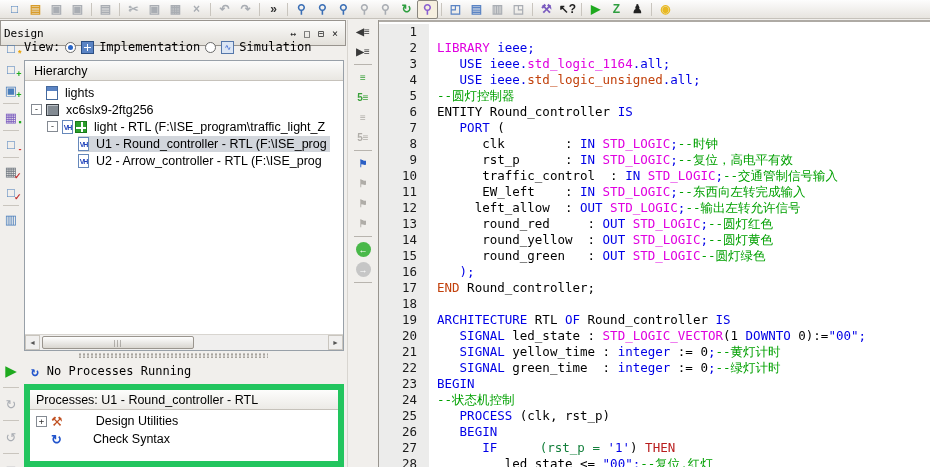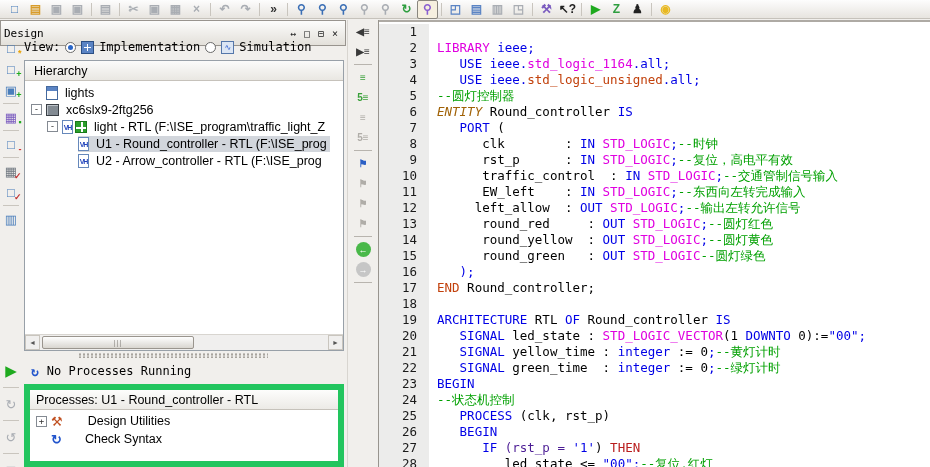--- a/index.html
+++ b/index.html
@@ -90,21 +90,21 @@
 
   
   #proc-status{position:absolute;left:24px;top:360px;width:320px;height:22px;display:flex;align-items:center;
     gap:8px;font-family:"DejaVu Sans Mono",monospace;font-size:12px;padding-left:7px;box-sizing:border-box}
   #proc-box{position:absolute;left:24px;top:384px;width:320px;height:83px;box-sizing:border-box;
     border:6px solid #22c55e;background:#fff;overflow:hidden}
   #proc-header{height:19px;background:linear-gradient(#fdfdfc,#eceae6);border-bottom:1px solid #c6c2bb;
     display:flex;align-items:center;padding-left:6px;font-size:12.5px}
   #proc-tree{padding-top:2px}
   #proc-tree .trow{height:18px;padding-left:10px}
-  #proc-tree .tlabel{margin-left:20px}
+  #proc-tree .tlabel{margin-left:28px}
 
   
   #mid-toolbar{position:absolute;left:347px;top:20px;width:32px;bottom:0;box-sizing:border-box;
     border-left:1px solid #d8d5d0;border-right:1px solid #98948e;background:#f1efec;
     display:flex;flex-direction:column;align-items:center;padding-top:4px;gap:5px}
   .mbi{width:22px;height:15px;display:flex;align-items:center;justify-content:center;
     font-size:10px;line-height:1;flex:none;font-weight:bold}
   .mbsep{width:18px;height:1px;background:#b8b4ae;flex:none}
   .mcirc{width:15px;height:15px;border-radius:50%;display:flex;align-items:center;justify-content:center;
     font-size:9px;font-weight:bold;flex:none}
@@ -301,36 +301,36 @@
     <span class="mcirc" style="background: rgb(198, 198, 198); color: rgb(255, 255, 255);">→</span>
     <span class="mbsep"></span>
   </div>
 
 <div id="editor">
     <div class="cline"><span class="ln">1</span><span class="cd"></span></div>
     <div class="cline"><span class="ln">2</span><span class="cd"><span style="color: rgb(224, 0, 224);">LIBRARY</span><span style="color: rgb(0, 0, 230);"> ieee;</span></span></div>
     <div class="cline"><span class="ln">3</span><span class="cd"><span style="color: rgb(0, 0, 230);">   USE ieee.</span><span style="color: rgb(224, 0, 224);">std_logic_1164</span><span style="color: rgb(0, 0, 230);">.all;</span></span></div>
     <div class="cline"><span class="ln">4</span><span class="cd"><span style="color: rgb(0, 0, 230);">   USE ieee.</span><span style="color: #c2410c;">std_logic_unsigned</span><span style="color: rgb(0, 0, 230);">.all;</span></span></div>
     <div class="cline"><span class="ln">5</span><span class="cd"><span style="color: rgb(0, 160, 0);">--圆灯控制器</span></span></div>
-    <div class="cline"><span class="ln">6</span><span class="cd"><span style="color: #a16207; font-style: italic;">ENTITY </span><span style="color: rgb(0, 0, 0);">Round_controller </span><span style="color: rgb(0, 0, 230);">IS</span></span></div>
+    <div class="cline"><span class="ln">6</span><span class="cd"><span style="color: #000000;">ENTITY </span><span style="color: rgb(0, 0, 0);">Round_controller </span><span style="color: rgb(0, 0, 230);">IS</span></span></div>
     <div class="cline"><span class="ln">7</span><span class="cd"><span style="color: rgb(0, 0, 230);">   PORT </span><span style="color: rgb(0, 0, 0);">(</span></span></div>
     <div class="cline"><span class="ln">8</span><span class="cd"><span style="color: rgb(0, 0, 0);">      clk        : </span><span style="color: rgb(0, 0, 230);">IN </span><span style="color: rgb(224, 0, 224);">STD_LOGIC</span><span style="color: rgb(0, 0, 230);">;</span><span style="color: rgb(0, 160, 0);">--时钟</span></span></div>
     <div class="cline"><span class="ln">9</span><span class="cd"><span style="color: rgb(0, 0, 0);">      rst_p      : </span><span style="color: rgb(0, 0, 230);">IN </span><span style="color: rgb(224, 0, 224);">STD_LOGIC</span><span style="color: rgb(0, 0, 230);">;</span><span style="color: rgb(0, 160, 0);">--复位，高电平有效</span></span></div>
     <div class="cline"><span class="ln">10</span><span class="cd"><span style="color: rgb(0, 0, 0);">      traffic_control  : </span><span style="color: rgb(0, 0, 230);">IN </span><span style="color: rgb(224, 0, 224);">STD_LOGIC</span><span style="color: rgb(0, 0, 230);">;</span><span style="color: rgb(0, 160, 0);">--交通管制信号输入</span></span></div>
     <div class="cline"><span class="ln">11</span><span class="cd"><span style="color: rgb(0, 0, 0);">      EW_left    : </span><span style="color: rgb(0, 0, 230);">IN </span><span style="color: rgb(224, 0, 224);">STD_LOGIC</span><span style="color: rgb(0, 0, 230);">;</span><span style="color: rgb(0, 160, 0);">--东西向左转完成输入</span></span></div>
     <div class="cline"><span class="ln">12</span><span class="cd"><span style="color: rgb(0, 0, 0);">     left_allow  : </span><span style="color: rgb(0, 0, 230);">OUT </span><span style="color: rgb(224, 0, 224);">STD_LOGIC</span><span style="color: rgb(0, 0, 230);">;</span><span style="color: rgb(0, 160, 0);">--输出左转允许信号</span></span></div>
     <div class="cline"><span class="ln">13</span><span class="cd"><span style="color: rgb(0, 0, 0);">      round_red     : </span><span style="color: rgb(0, 0, 230);">OUT </span><span style="color: rgb(224, 0, 224);">STD_LOGIC</span><span style="color: rgb(0, 0, 230);">;</span><span style="color: rgb(0, 160, 0);">--圆灯红色</span></span></div>
     <div class="cline"><span class="ln">14</span><span class="cd"><span style="color: rgb(0, 0, 0);">      round_yellow  : </span><span style="color: rgb(0, 0, 230);">OUT </span><span style="color: rgb(224, 0, 224);">STD_LOGIC</span><span style="color: rgb(0, 0, 230);">;</span><span style="color: rgb(0, 160, 0);">--圆灯黄色</span></span></div>
     <div class="cline"><span class="ln">15</span><span class="cd"><span style="color: rgb(0, 0, 0);">      round_green   : </span><span style="color: rgb(0, 0, 230);">OUT </span><span style="color: rgb(224, 0, 224);">STD_LOGIC</span><span style="color: rgb(0, 160, 0);">--圆灯绿色</span></span></div>
     <div class="cline"><span class="ln">16</span><span class="cd"><span style="color: rgb(0, 0, 230);">   );</span></span></div>
     <div class="cline"><span class="ln">17</span><span class="cd"><span style="color: #c2410c;">END </span><span style="color: rgb(0, 0, 0);">Round_controller;</span></span></div>
     <div class="cline"><span class="ln">18</span><span class="cd"></span></div>
     <div class="cline"><span class="ln">19</span><span class="cd"><span style="color: rgb(0, 0, 230);">ARCHITECTURE </span><span style="color: rgb(0, 0, 0);">RTL </span><span style="color: rgb(0, 0, 230);">OF </span><span style="color: rgb(0, 0, 0);">Round_controller </span><span style="color: rgb(0, 0, 230);">IS</span></span></div>
     <div class="cline"><span class="ln">20</span><span class="cd"><span style="color: rgb(0, 0, 230);">   SIGNAL </span><span style="color: rgb(0, 0, 0);">led_state : </span><span style="color: rgb(224, 0, 224);">STD_LOGIC_VECTOR</span><span style="color: rgb(0, 0, 0);">(1 </span><span style="color: rgb(0, 0, 230);">DOWNTO </span><span style="color: rgb(0, 0, 0);">0):=</span><span style="color: rgb(0, 0, 230);">"00"</span><span style="color: rgb(0, 0, 230);">;</span></span></div>
     <div class="cline"><span class="ln">21</span><span class="cd"><span style="color: rgb(0, 0, 230);">   SIGNAL </span><span style="color: rgb(0, 0, 0);">yellow_time : </span><span style="color: rgb(0, 0, 230);">integer </span><span style="color: rgb(0, 0, 0);">:= 0</span><span style="color: rgb(0, 0, 230);">;</span><span style="color: rgb(0, 160, 0);">--黄灯计时</span></span></div>
     <div class="cline"><span class="ln">22</span><span class="cd"><span style="color: rgb(0, 0, 230);">   SIGNAL </span><span style="color: rgb(0, 0, 0);">green_time  : </span><span style="color: rgb(0, 0, 230);">integer </span><span style="color: rgb(0, 0, 0);">:= 0</span><span style="color: rgb(0, 0, 230);">;</span><span style="color: rgb(0, 160, 0);">--绿灯计时</span></span></div>
     <div class="cline"><span class="ln">23</span><span class="cd"><span style="color: rgb(0, 0, 230);">BEGIN</span></span></div>
     <div class="cline"><span class="ln">24</span><span class="cd"><span style="color: rgb(0, 160, 0);">--状态机控制</span></span></div>
     <div class="cline"><span class="ln">25</span><span class="cd"><span style="color: rgb(0, 0, 230);">   PROCESS </span><span style="color: rgb(0, 0, 0);">(clk, rst_p)</span></span></div>
     <div class="cline"><span class="ln">26</span><span class="cd"><span style="color: rgb(0, 0, 230);">   BEGIN</span></span></div>
-    <div class="cline"><span class="ln">27</span><span class="cd"><span style="color: rgb(0, 0, 230);">      IF </span><span style="color: #4c1d95;">(rst_p = </span><span style="color: rgb(0, 0, 230);">'1'</span><span style="color: rgb(0, 0, 0);">) </span><span style="color: #b91c1c;">THEN</span></span></div>
+    <div class="cline"><span class="ln">27</span><span class="cd"><span style="color: rgb(0, 0, 230);">      IF </span><span style="color: #15803d; margin-left: 35px;">(rst_p = </span><span style="color: rgb(0, 0, 230);">'1'</span><span style="color: rgb(0, 0, 0);">) </span><span style="color: #b91c1c;">THEN</span></span></div>
     <div class="cline"><span class="ln">28</span><span class="cd"><span style="color: rgb(0, 0, 0);">         led_state &lt;= </span><span style="color: rgb(0, 0, 230);">"00"</span><span style="color: rgb(0, 0, 230);">;</span><span style="color: rgb(0, 160, 0);">--复位,红灯</span></span></div>
   </div>
 
 </body></html>

